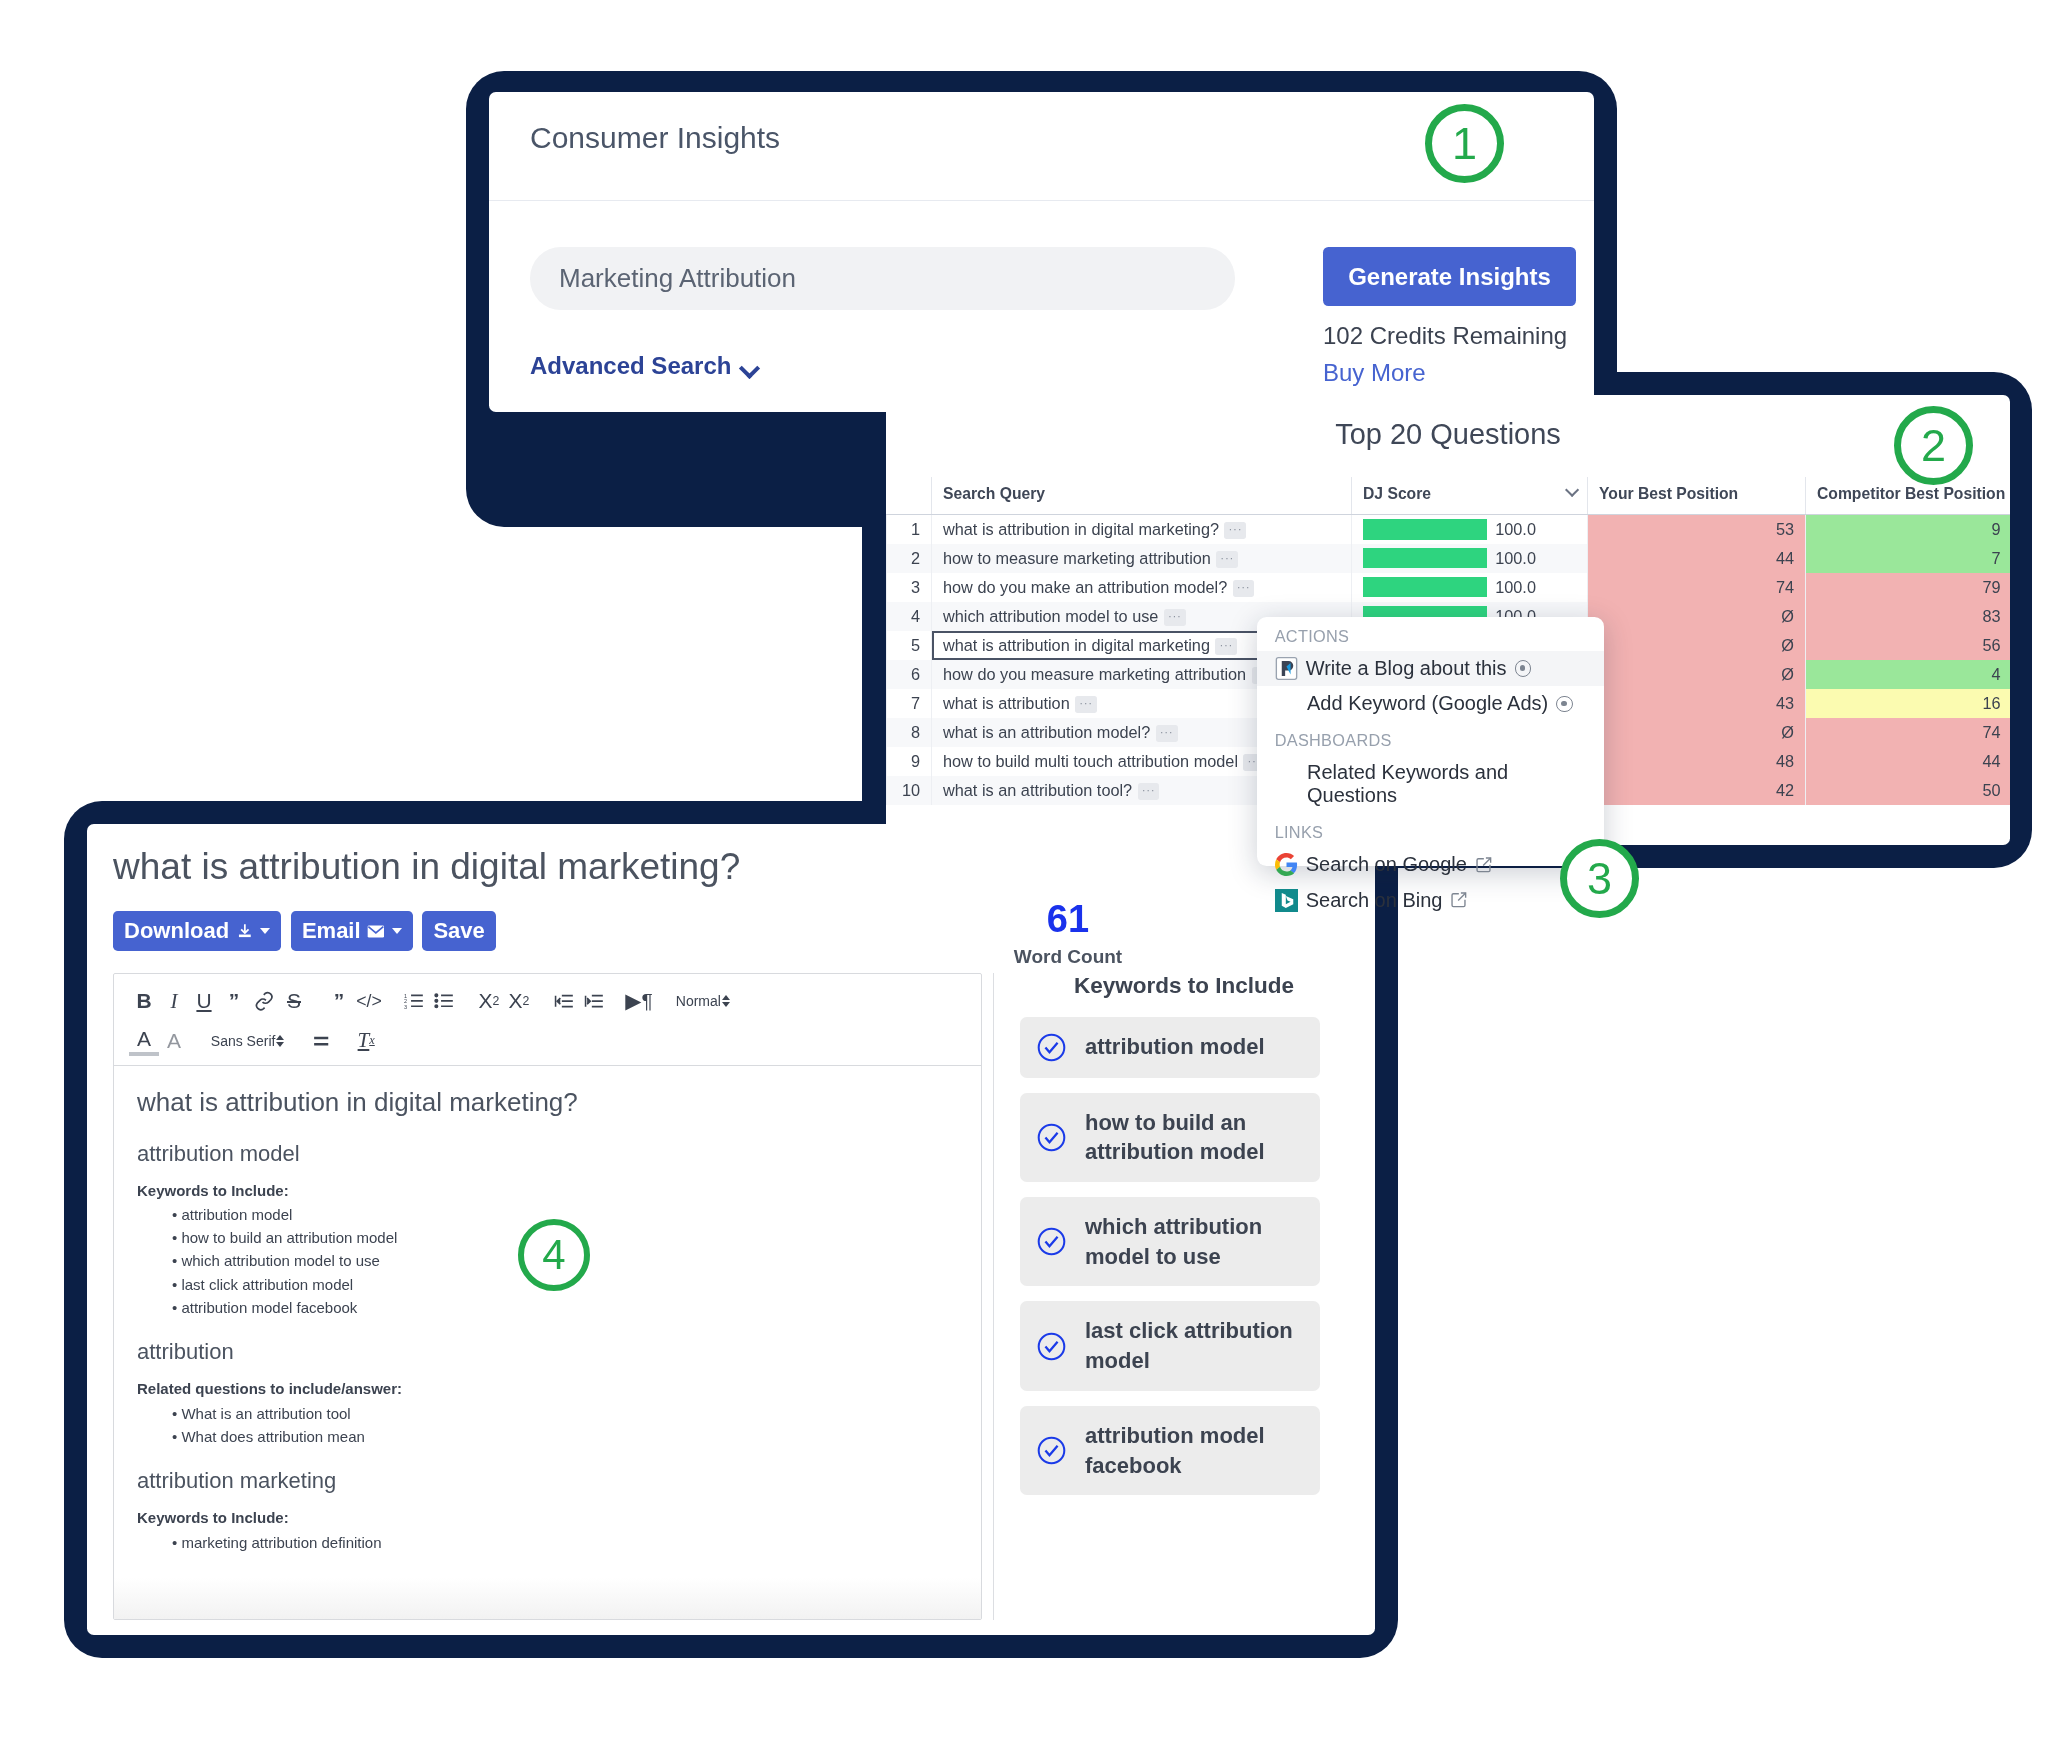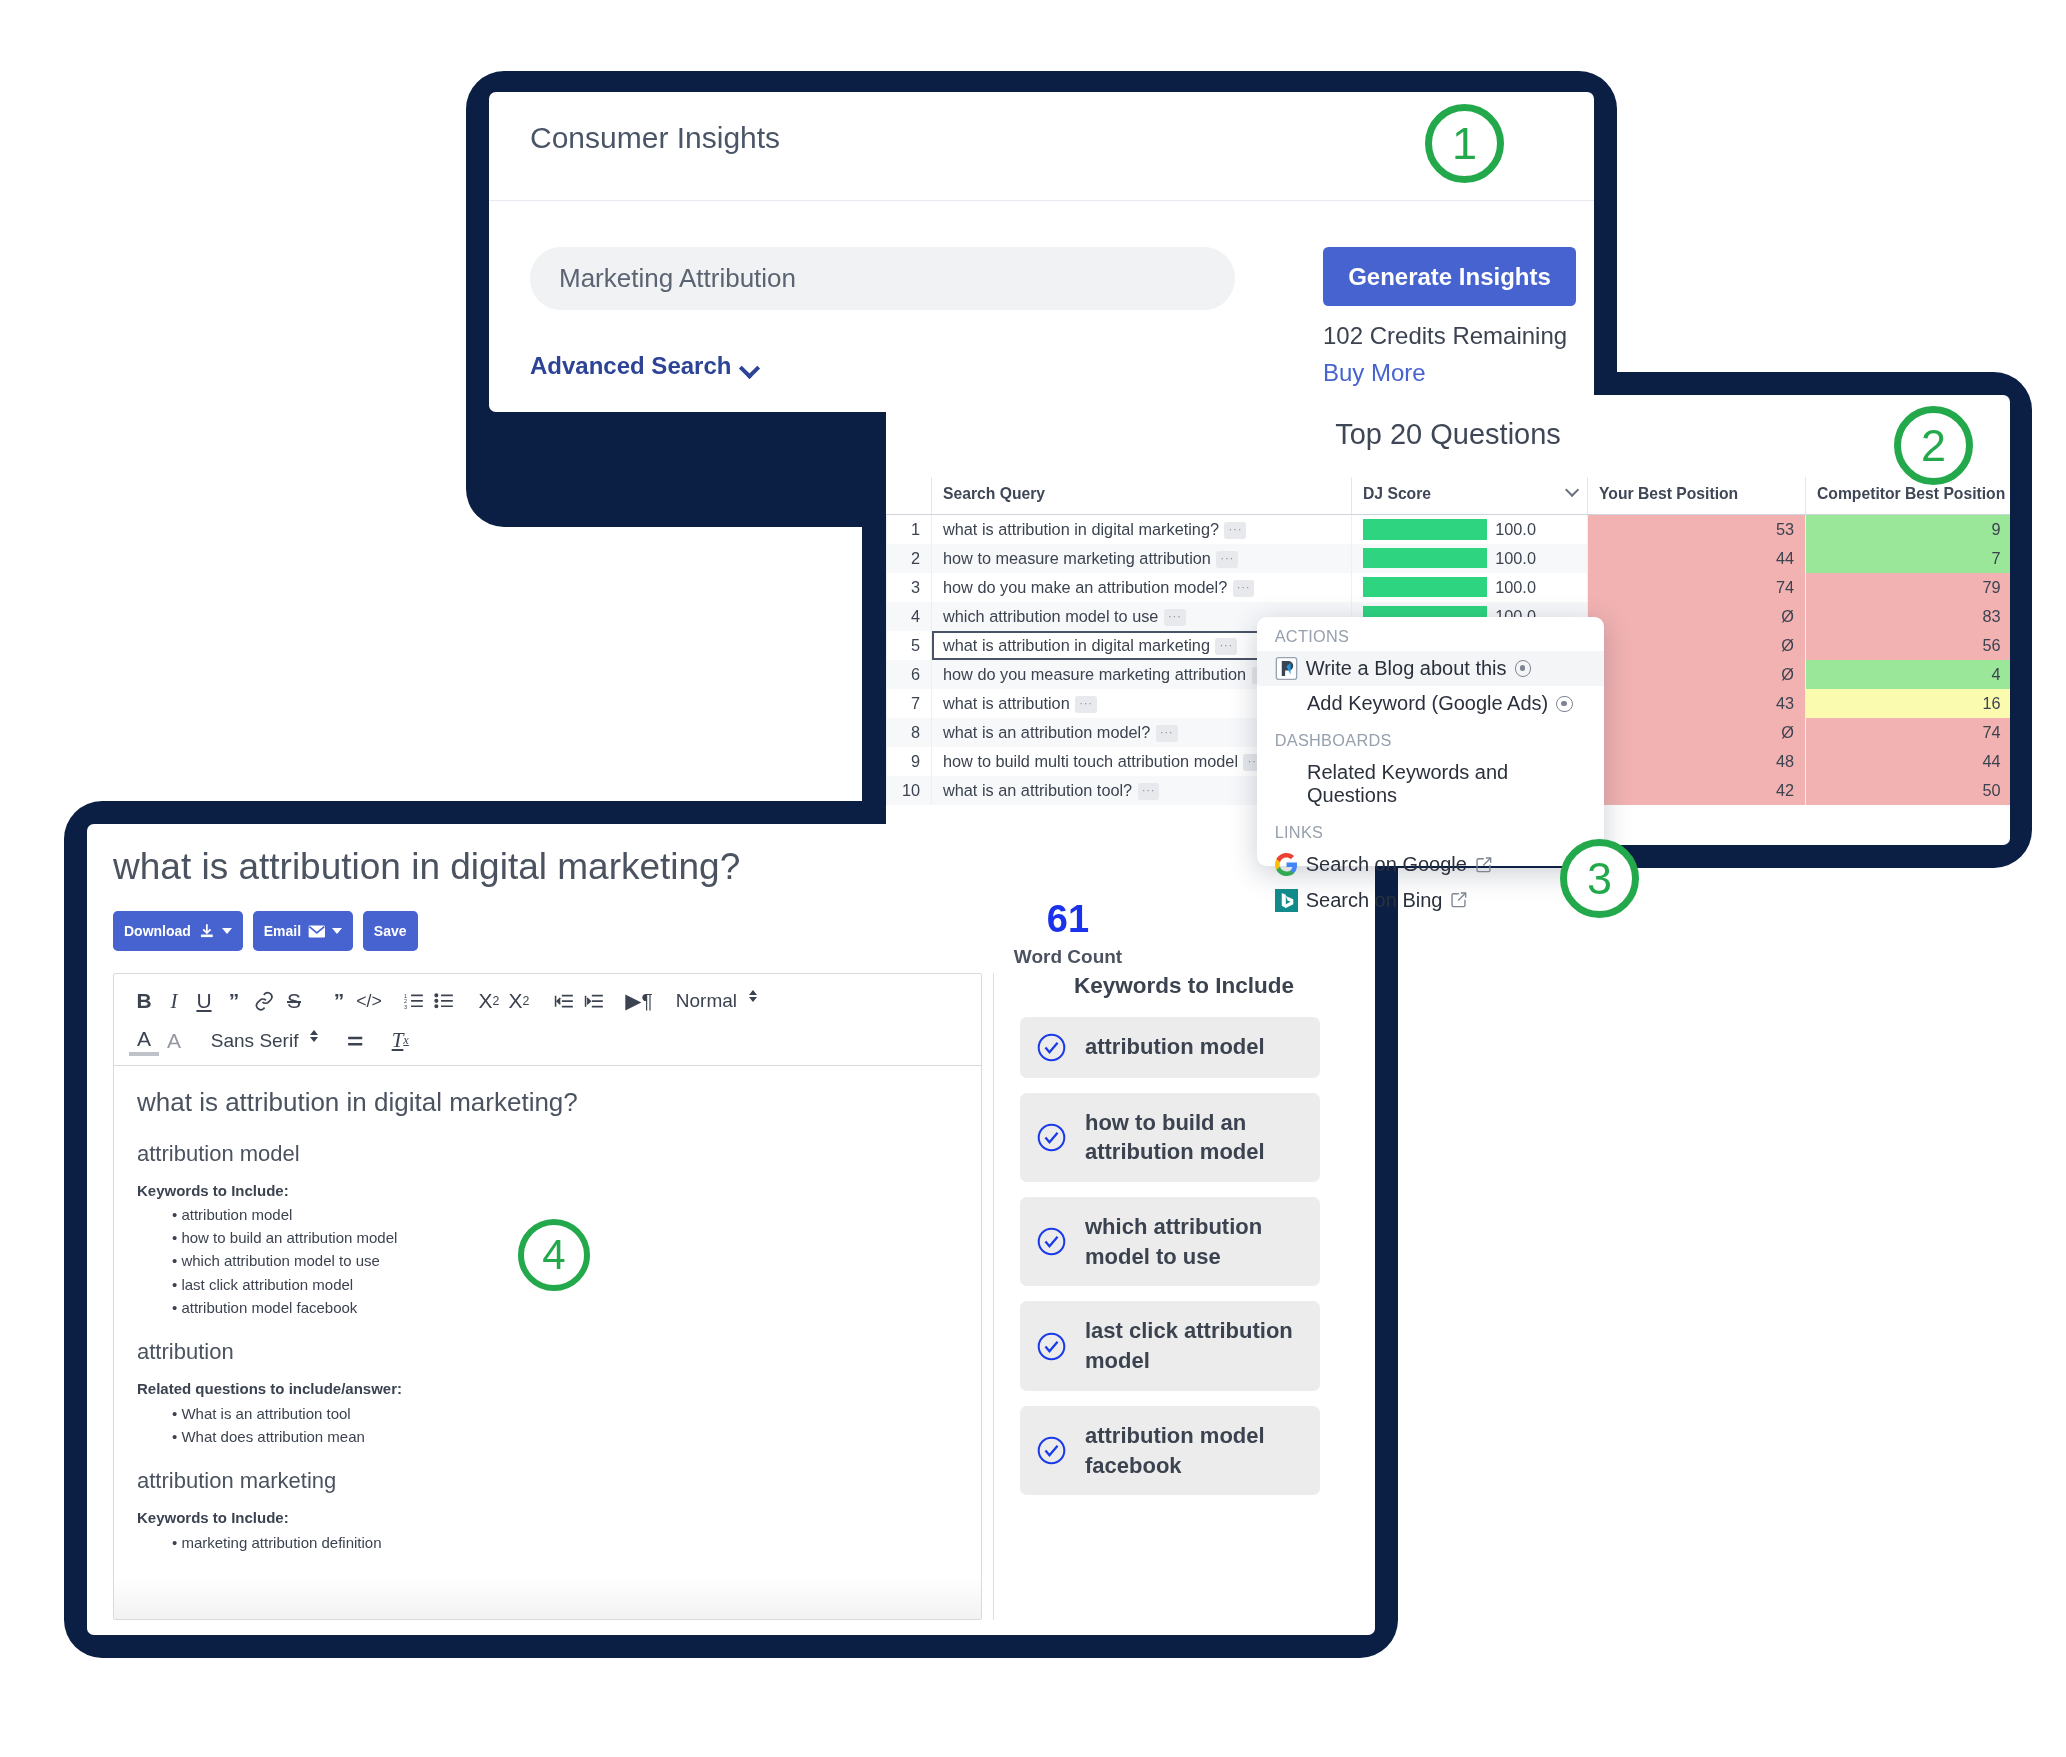--- a/index.html
+++ b/index.html
@@ -157,21 +157,21 @@
   .ctx-indent { padding-left: 50px; }
 
   
   #p4-card { left: 87px; top: 824px; width: 1288px; height: 811px; }
   #p4-title {
     position: absolute; left: 26px; top: 22px;
     font-size: 37px; color: #4b5360; font-weight: 400;
   }
   .btn-blue {
     background: #4663d0; color: #ffffff; border: none; border-radius: 4.8px;
-    font-size: 14px; font-weight: bold; height: 40px; cursor: pointer;
+    font-size: 22px; font-weight: bold; height: 40px; cursor: pointer;
     display: inline-flex; align-items: center; gap: 6.8px; padding: 0 11px;
     font-family: "Liberation Sans", sans-serif;
   }
   #p4-btns { position: absolute; left: 26px; top: 87px; display: flex; gap: 9.5px; }
   .caret-sm { width:0;height:0;border-left:5.4px solid transparent;border-right:5.4px solid transparent;border-top:6.1px solid #fff; }
   #p4-wc {
     position: absolute; left: 906px; top: 76px; width: 150px; text-align: center;
   }
   #p4-wc .num { font-size: 38px; color: #1a32ec; font-weight: bold; line-height: 1; }
   #p4-wc .lbl { font-size: 19px; color: #4b5360; font-weight: bold; margin-top: 8.2px; }
@@ -186,22 +186,22 @@
     display: flex; flex-direction: column; gap: 9.5px;
   }
   .tb-row { display: flex; align-items: center; gap: 0; }
   .tb-btn {
     color: #3c4350; font-size: 21px; height: 30px; min-width: 30px;
     display: inline-flex; align-items: center; justify-content: center;
     cursor: pointer; user-select: none;
   }
   .tb-gap { width: 15px; }
   .tb-sel {
-    font-size: 19px; color: #3c4350; display: inline-flex; 
-    gap: 12px; cursor: pointer; padding: 0 6.8px;
+    font-size: 14px; color: #3c4350; display: inline-flex; align-items: center;
+    gap: 1px; cursor: pointer; padding: 0 6.8px;
   }
   .spin { display:inline-flex; flex-direction:column; gap:2px; }
   .spin i { display:block; width:0;height:0;border-left:4.8px solid transparent;border-right:4.8px solid transparent; }
   .spin i.up { border-bottom: 5.4px solid #3c4350; }
   .spin i.dn { border-top: 5.4px solid #3c4350; }
 
   #doc { padding: 20.4px 23px 13.6px 23px; font-family: "Liberation Sans", sans-serif; }
   #doc h1 { font-size: 26px; font-weight: 400; color: #4b5360; margin-bottom: 23px; }
   #doc h2 { font-size: 22px; font-weight: 400; color: #4b5360; margin: 20.4px 0 15px 0; }
   #doc .kw-lbl { font-size: 15px; font-weight: bold; color: #3c4350; margin-bottom: 4.1px; }

